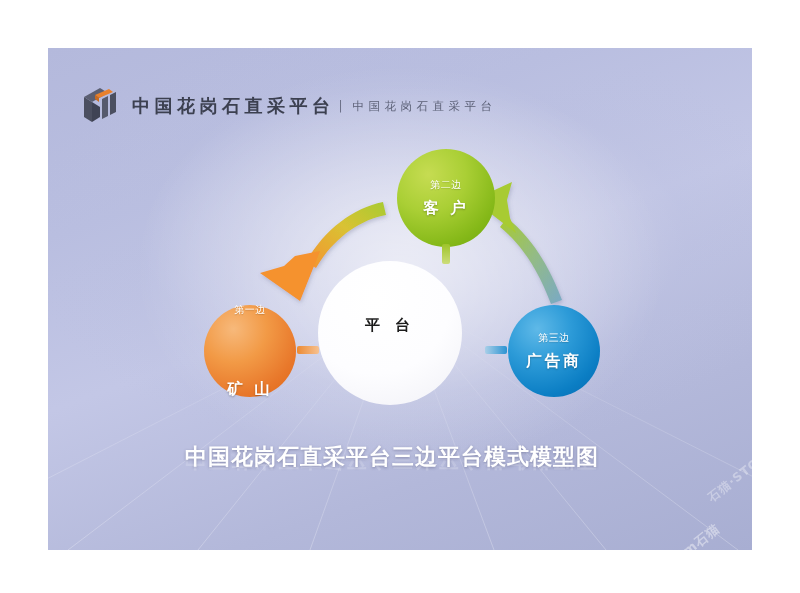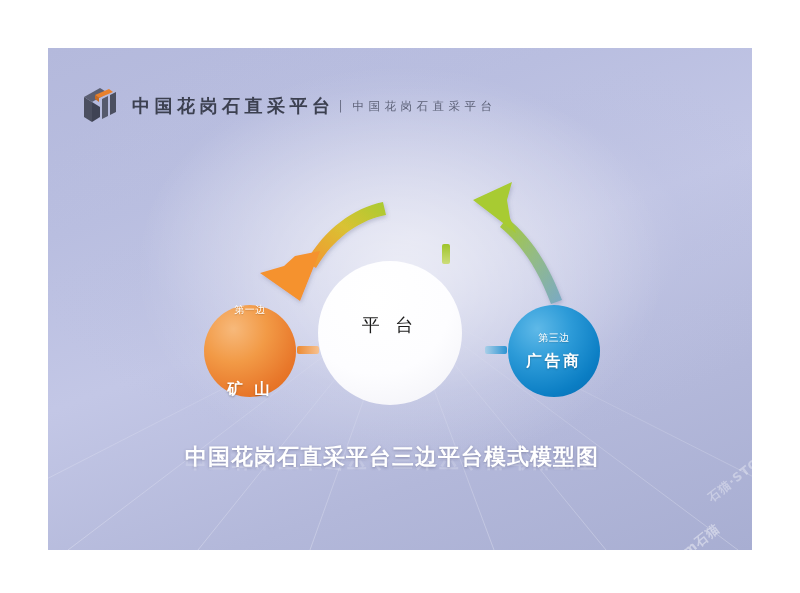--- a/index.html
+++ b/index.html
@@ -165,22 +165,22 @@
   }
   #node-center .ring {
     inset: -10px;
     background: radial-gradient(circle at 40% 28%, #ffffff 0%, #f3f3f8 55%, #d6d7e4 100%);
     box-shadow: 0 7px 20px rgba(60,64,96,0.32);
   }
   #node-center .disc {
     background: radial-gradient(circle at 40% 26%, #ffffff 0%, #fdfdff 55%, #f0f0f6 100%);
   }
   #node-center .label-sm {
-    font-size: 18px;
-    font-weight: normal;
+    font-size: 15px;
+    font-weight: bold;
     letter-spacing: 5px;
     color: #1c1c1c;
     margin-bottom: 16px;
     text-shadow: none;
   }
   #node-center .label-lg {
     font-size: 21px;
     font-weight: bold;
     letter-spacing: 1.5px;
     color: #111111;
@@ -331,20 +331,26 @@
                  L 452 179
                  C 473 196, 490 221, 503 256 Z" fill="url(#arrowBG)"></path>
         <polygon points="468,185 425,152 464,134 459,152 462,170" fill="#a8cb30"></polygon>
       </g>
     </svg>
 
     <div class="stub" id="stub-green"></div>
     <div class="stub" id="stub-orange"></div>
     <div class="stub" id="stub-blue"></div>
 
+    <div class="node" id="node-green">
+      <div class="ring"></div>
+      <div class="disc"></div>
+      <div class="label-sm">第二边</div>
+      <div class="label-lg">客 户</div>
+    </div>
 
     <div class="node" id="node-orange">
       <div class="ring"></div>
       <div class="disc"></div>
       <div class="label-sm">第一边</div>
       <div class="label-lg">矿 山</div>
     </div>
 
     <div class="node" id="node-blue">
       <div class="ring"></div>

